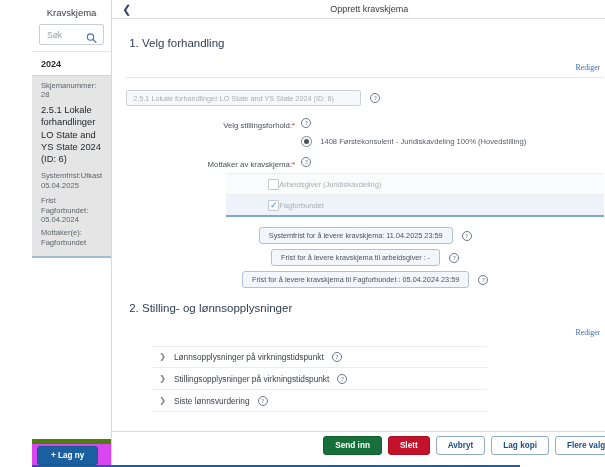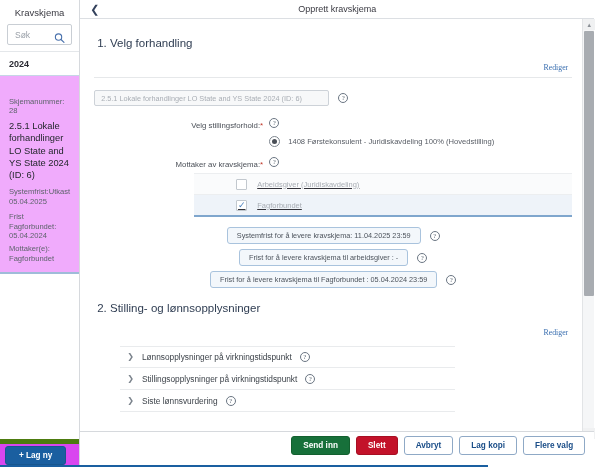--- a/index.html
+++ b/index.html
@@ -4,21 +4,21 @@
 <style>
   * { box-sizing: border-box; }
   html, body {
     margin: 0; padding: 0;
     width: 605px; height: 467px;
     overflow: hidden;
     background: #ffffff;
     font-family: "Liberation Sans", sans-serif;
     color: #33333a;
   }
-  .app { position: relative; width: 488px; height: 467px; display: flex; }
+  .app { position: relative; width: 488px; height: 467px; display: flex; margin-left: 32px; }
 
   
   .sidebar {
     width: 152px; height: 467px;
     background: #ffffff;
     border-right: 1px solid #d6d9dd;
     display: flex; flex-direction: column;
     position: relative;
   }
   .sidebar-title {
@@ -47,24 +47,24 @@
   .search-icon {
     position: absolute; right: 6px; top: 50%; transform: translateY(-50%);
     width: 11px; height: 11px; color: #4a72ad;
   }
   .year-head {
     font-size: 9px; font-weight: bold; color: #2b2b33;
     padding: 7px 9px 6px;
     border-top: 1px solid #e4e7ea;
   }
   .case-card {
-    background: #f0abfc;
+    background: #e5e5e5;
     border-top: 1px solid #c6d6e6;
     border-bottom: 2px solid #9fbcd8;
-    padding: 21px 9px 9px;
+    padding: 5px 9px 9px;
     cursor: pointer;
   }
   .case-line { font-size: 7.6px; color: #5d636b; margin-bottom: 4px; line-height: 1.25; }
   .case-title {
     font-size: 9.3px; color: #23272c; line-height: 1.32;
     margin: 1px 0 6px;
   }
   .case-row { display: flex; justify-content: space-between; align-items: flex-start; }
   .case-row .left { font-size: 7.6px; color: #5d636b; line-height: 1.3; }
   .case-row .right { font-size: 7.6px; color: #5d636b; }
@@ -153,25 +153,24 @@
   .radio-label { font-size: 7.6px; color: #585d65; }
 
   
   .cb-list {
     margin: 2px 0 0 0;
     border-bottom: 2px solid #7fa6cd;
     width: 378px;
     margin-left: 100px;
   }
   .cb-row {
-    display: flex; align-items: center; gap: 10px;
+    display: flex; align-items: center; 
     height: 21px; padding-left: 42px;
     border-top: 1px solid #eceef0;
     cursor: pointer;
-    text-decoration: underline;
   }
   .cb-row.alt { background: #eef3f9; }
   .cb-row.plain { background: #fafbfc; }
   .cbox {
     width: 11px; height: 11px; border: 1px solid #c2c8ce;
     background: #fff; border-radius: 1px;
     display: inline-flex; align-items: center; justify-content: center;
     flex: 0 0 auto;
   }
   .cbox .tick { color: #4a80bd; font-size: 9px; line-height: 1; }

